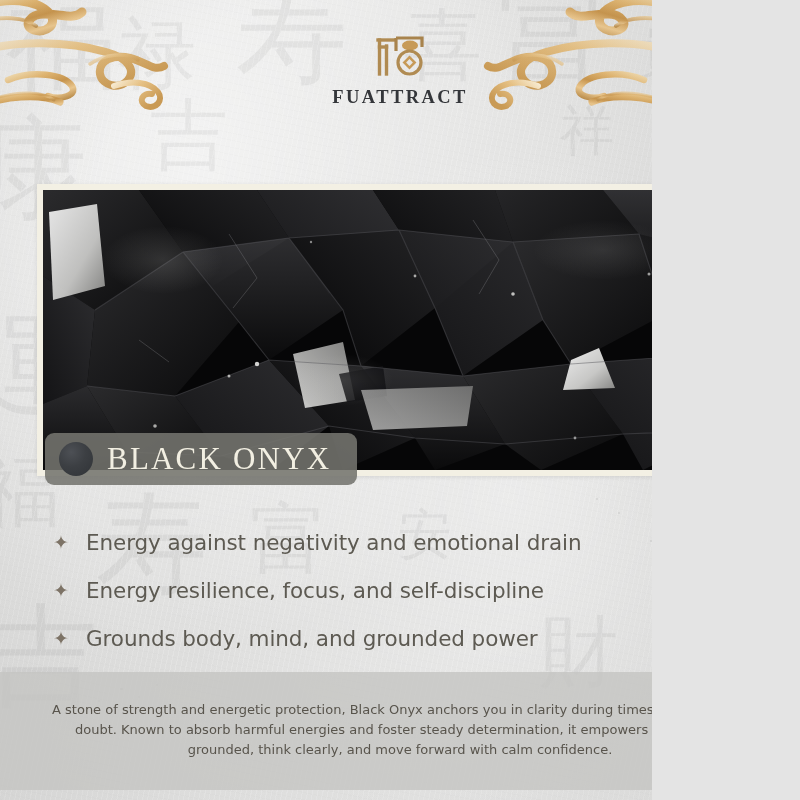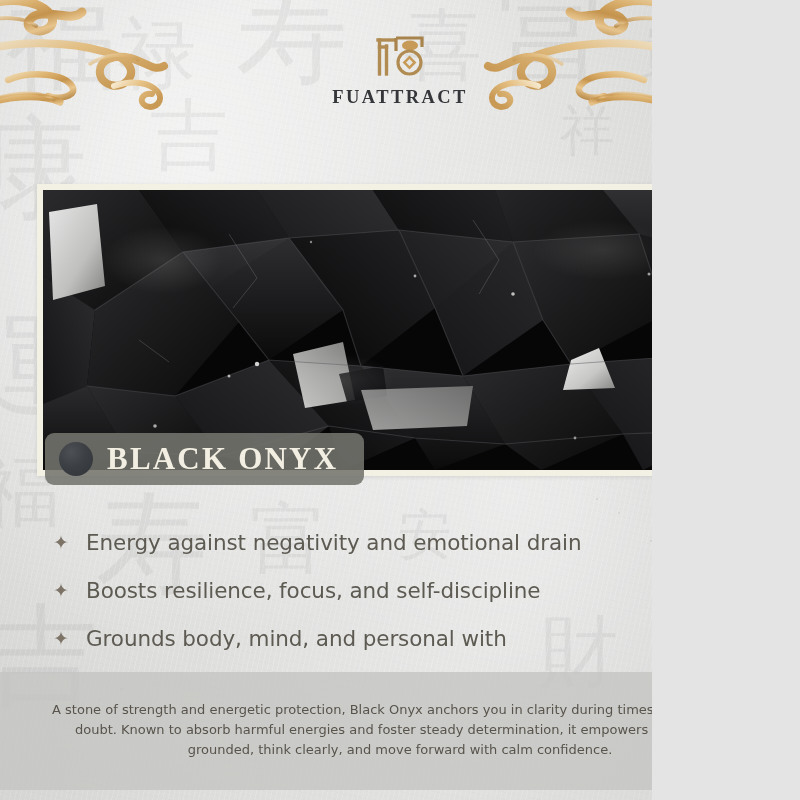--- a/index.html
+++ b/index.html
@@ -150,21 +150,21 @@
   .swatch {
     width: 34px;
     height: 34px;
     border-radius: 50%;
     background: radial-gradient(circle at 36% 30%, #4d5055 0%, #3c3f43 45%, #303337 100%);
     flex: none;
   }
   .badge-label {
     font-family: "Liberation Serif", serif;
     font-size: 31px;
-    font-weight: 700;
+    font-weight: 400;
     letter-spacing: 2.2px;
     color: #f2efe2;
     white-space: nowrap;
   }
 
   
   .benefits {
     position: absolute;
     left: 52px;
     top: 518px;
@@ -460,25 +460,25 @@
     <span class="badge-label">BLACK ONYX</span>
   </div>
 
   <div class="benefits">
     <div class="benefit">
       <span class="b-icon">✦</span>
       <span class="b-text">Energy against negativity and emotional drain</span>
     </div>
     <div class="benefit">
       <span class="b-icon">✦</span>
-      <span class="b-text">Boosts resilience, focus, and self-discipline</span>
+      <span class="b-text">Energy resilience, focus, and self-discipline</span>
     </div>
     <div class="benefit">
       <span class="b-icon">✦</span>
-      <span class="b-text">Grounds body, mind, and personal with</span>
+      <span class="b-text">Grounds body, mind, and grounded power</span>
     </div>
   </div>
 
   <div class="footer">
     <p>A stone of strength and energetic protection, Black Onyx anchors you in clarity during times of pressure or doubt. Known to absorb harmful energies and foster steady determination, it empowers you to stay grounded, think clearly, and move forward with calm confidence.</p>
   </div>
 
   <div class="vignette"></div>
 </div>
 

